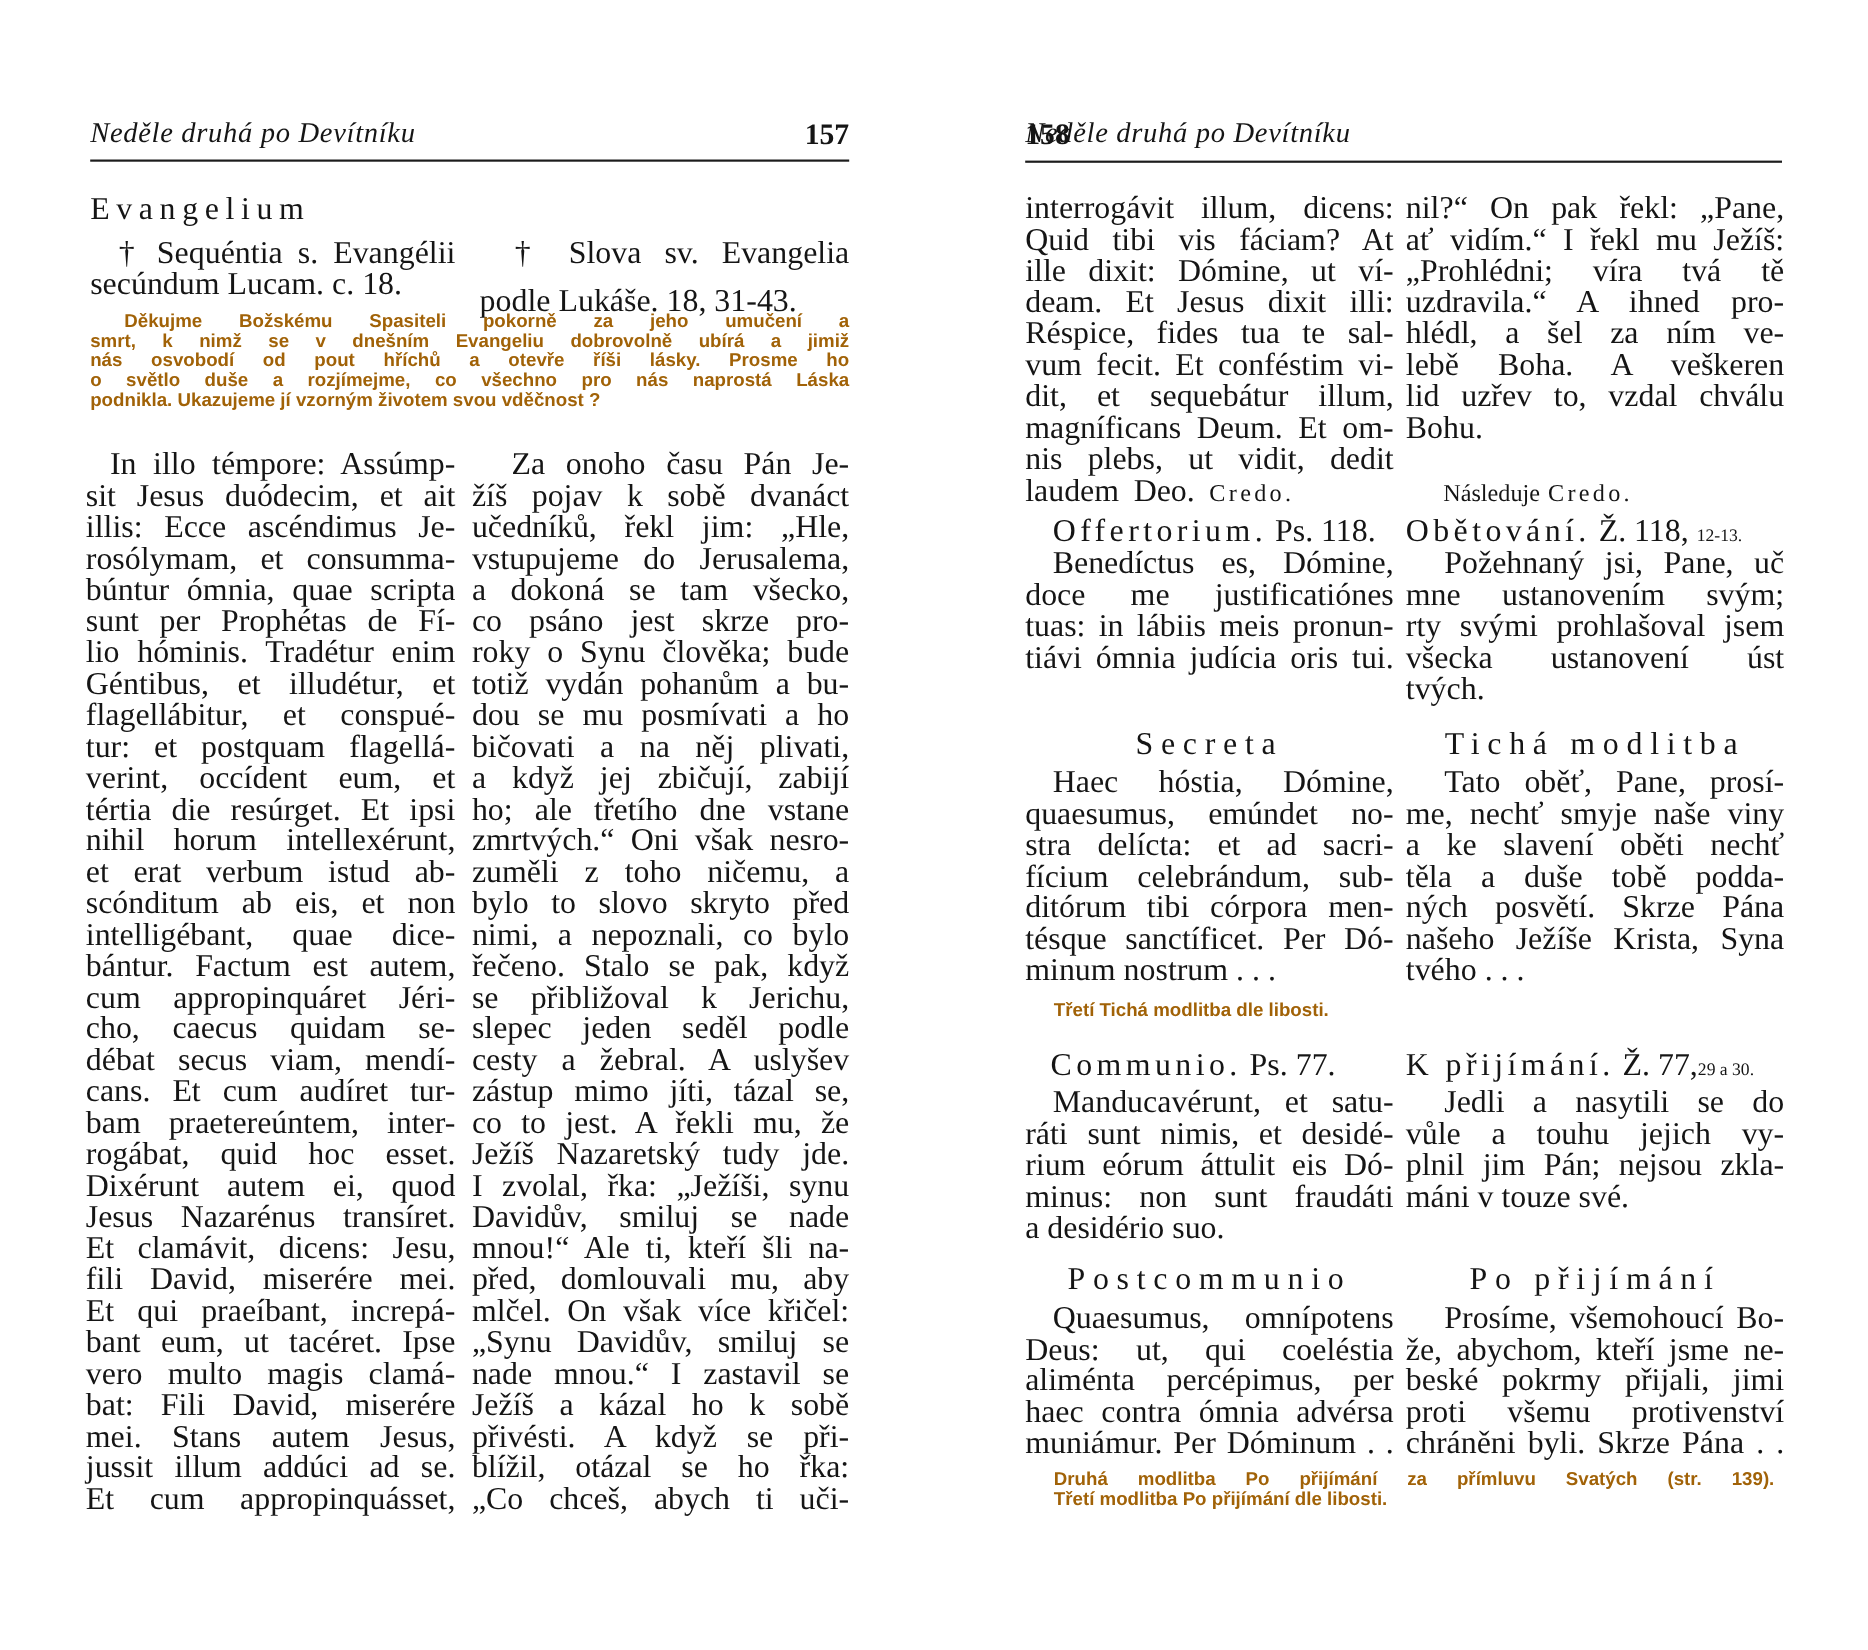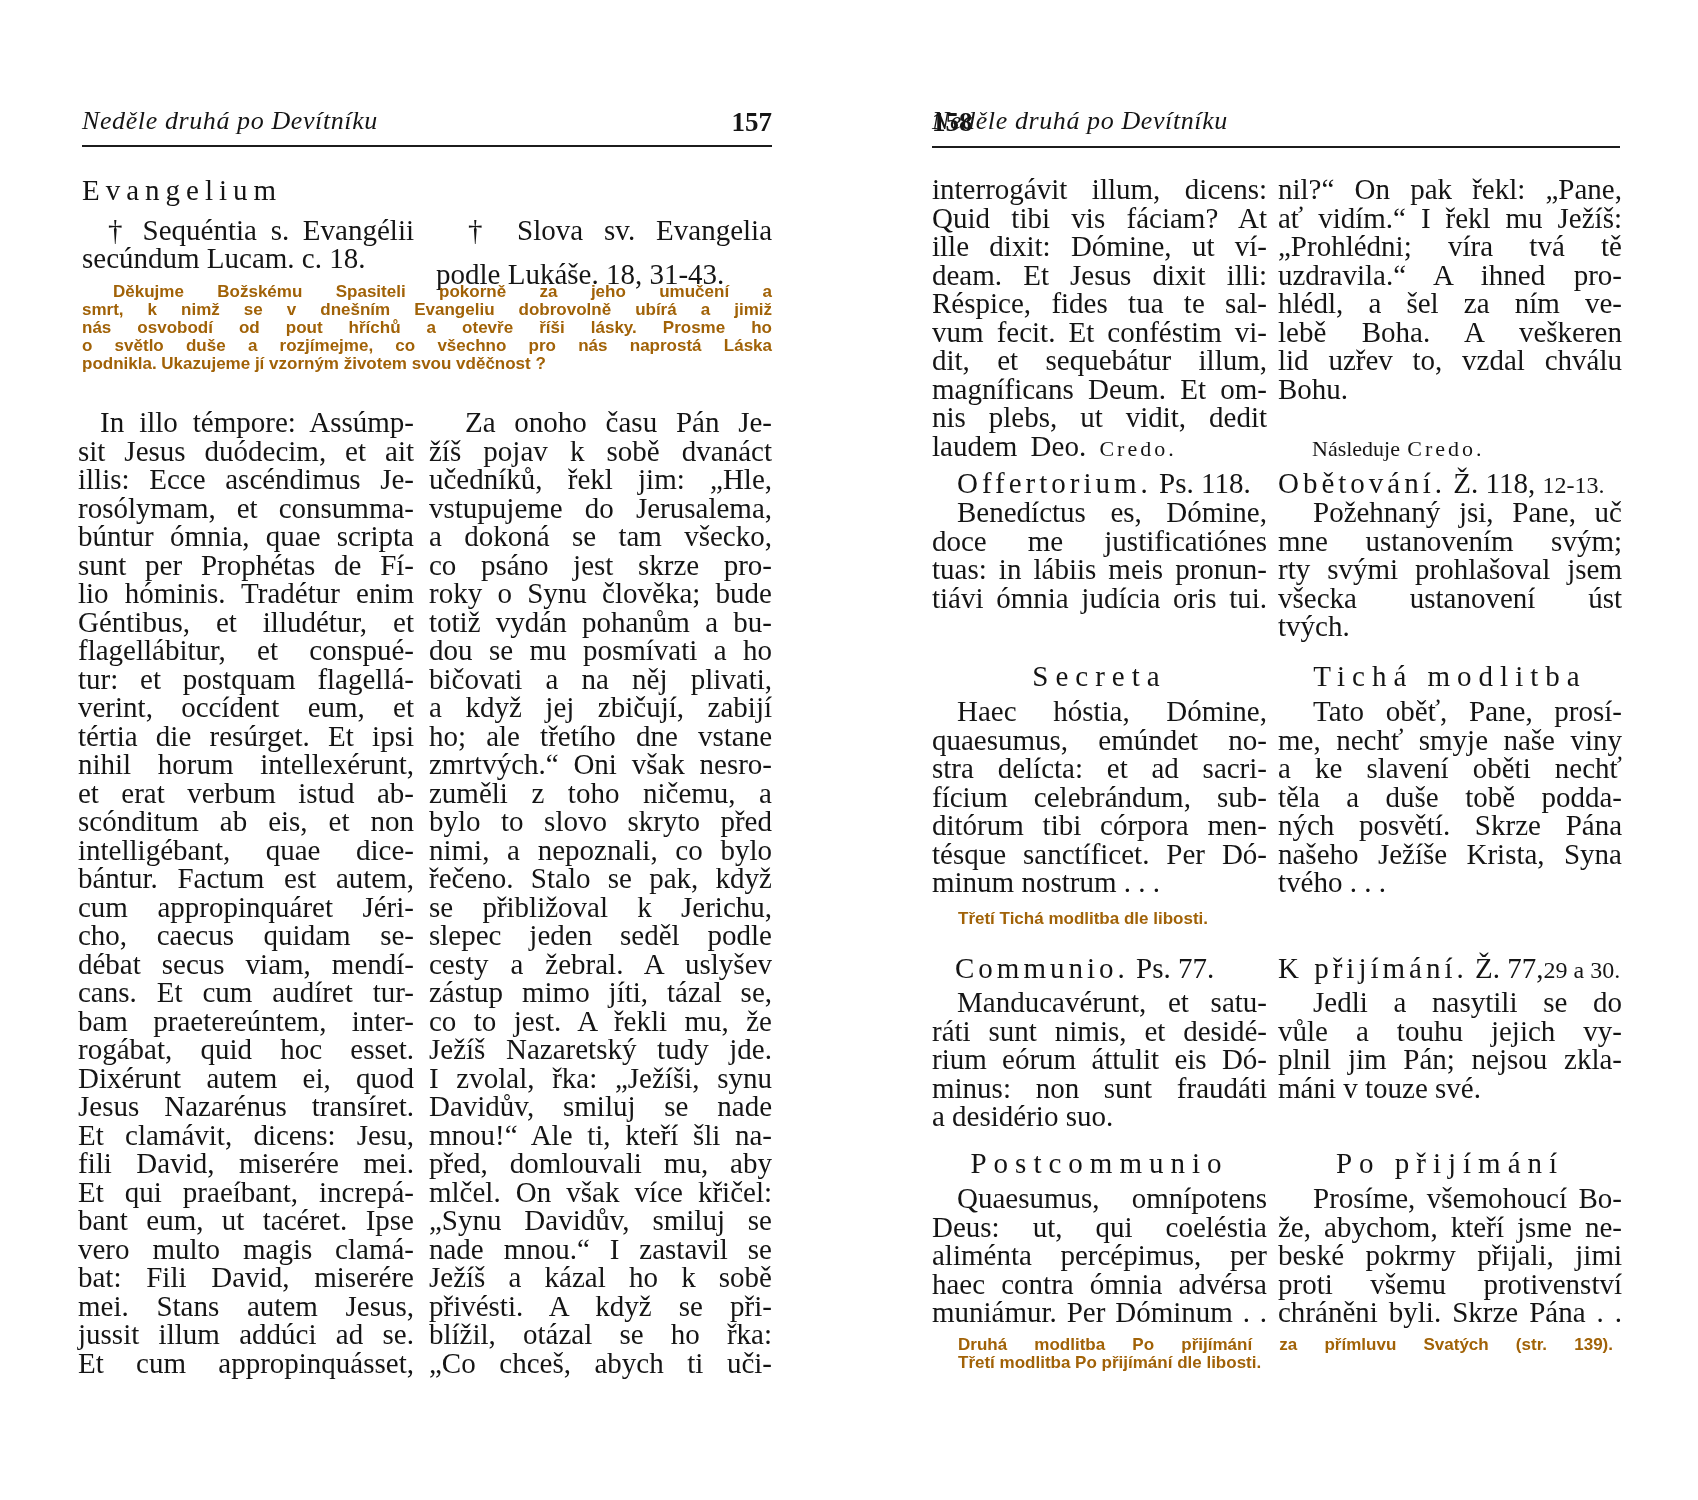--- a/index.html
+++ b/index.html
@@ -12,21 +12,21 @@
 .ir{padding-left:35px}
 .hdr{font-style:italic;font-size:26px;line-height:28px;height:28px;letter-spacing:0.6px;text-align:left;white-space:nowrap}
 .pno{font-weight:bold;font-size:27px;line-height:28px;height:28px;white-space:nowrap}
 .rule{height:2px;background:#1c1c1c}
 .sp{letter-spacing:4px}
 .sect{letter-spacing:7px;text-align:center}
 .evh{letter-spacing:6px;text-align:left}
 .sm{font-family:"Liberation Sans","DejaVu Sans",sans-serif;font-weight:bold;font-size:17px;line-height:18px;height:18px;white-space:nowrap;color:#a16207}
 .cr{font-size:22px;letter-spacing:3px}
 .nx{font-size:22px}
-.vv{font-size:24px}
+.vv{font-size:16px}
 .ws{word-spacing:6px}
 </style>
 </head>
 <body>
 
 <div class="a" style="left:0;top:0;width:849px;height:1500px">
 
   <div class="a hdr" style="left:82px;top:107px;width:690px">Neděle druhá po Devítníku</div>
   <div class="a pno" style="left:672px;top:108px;width:100px;text-align:right">157</div>
   <div class="a rule" style="left:82px;top:145px;width:690px"></div>

